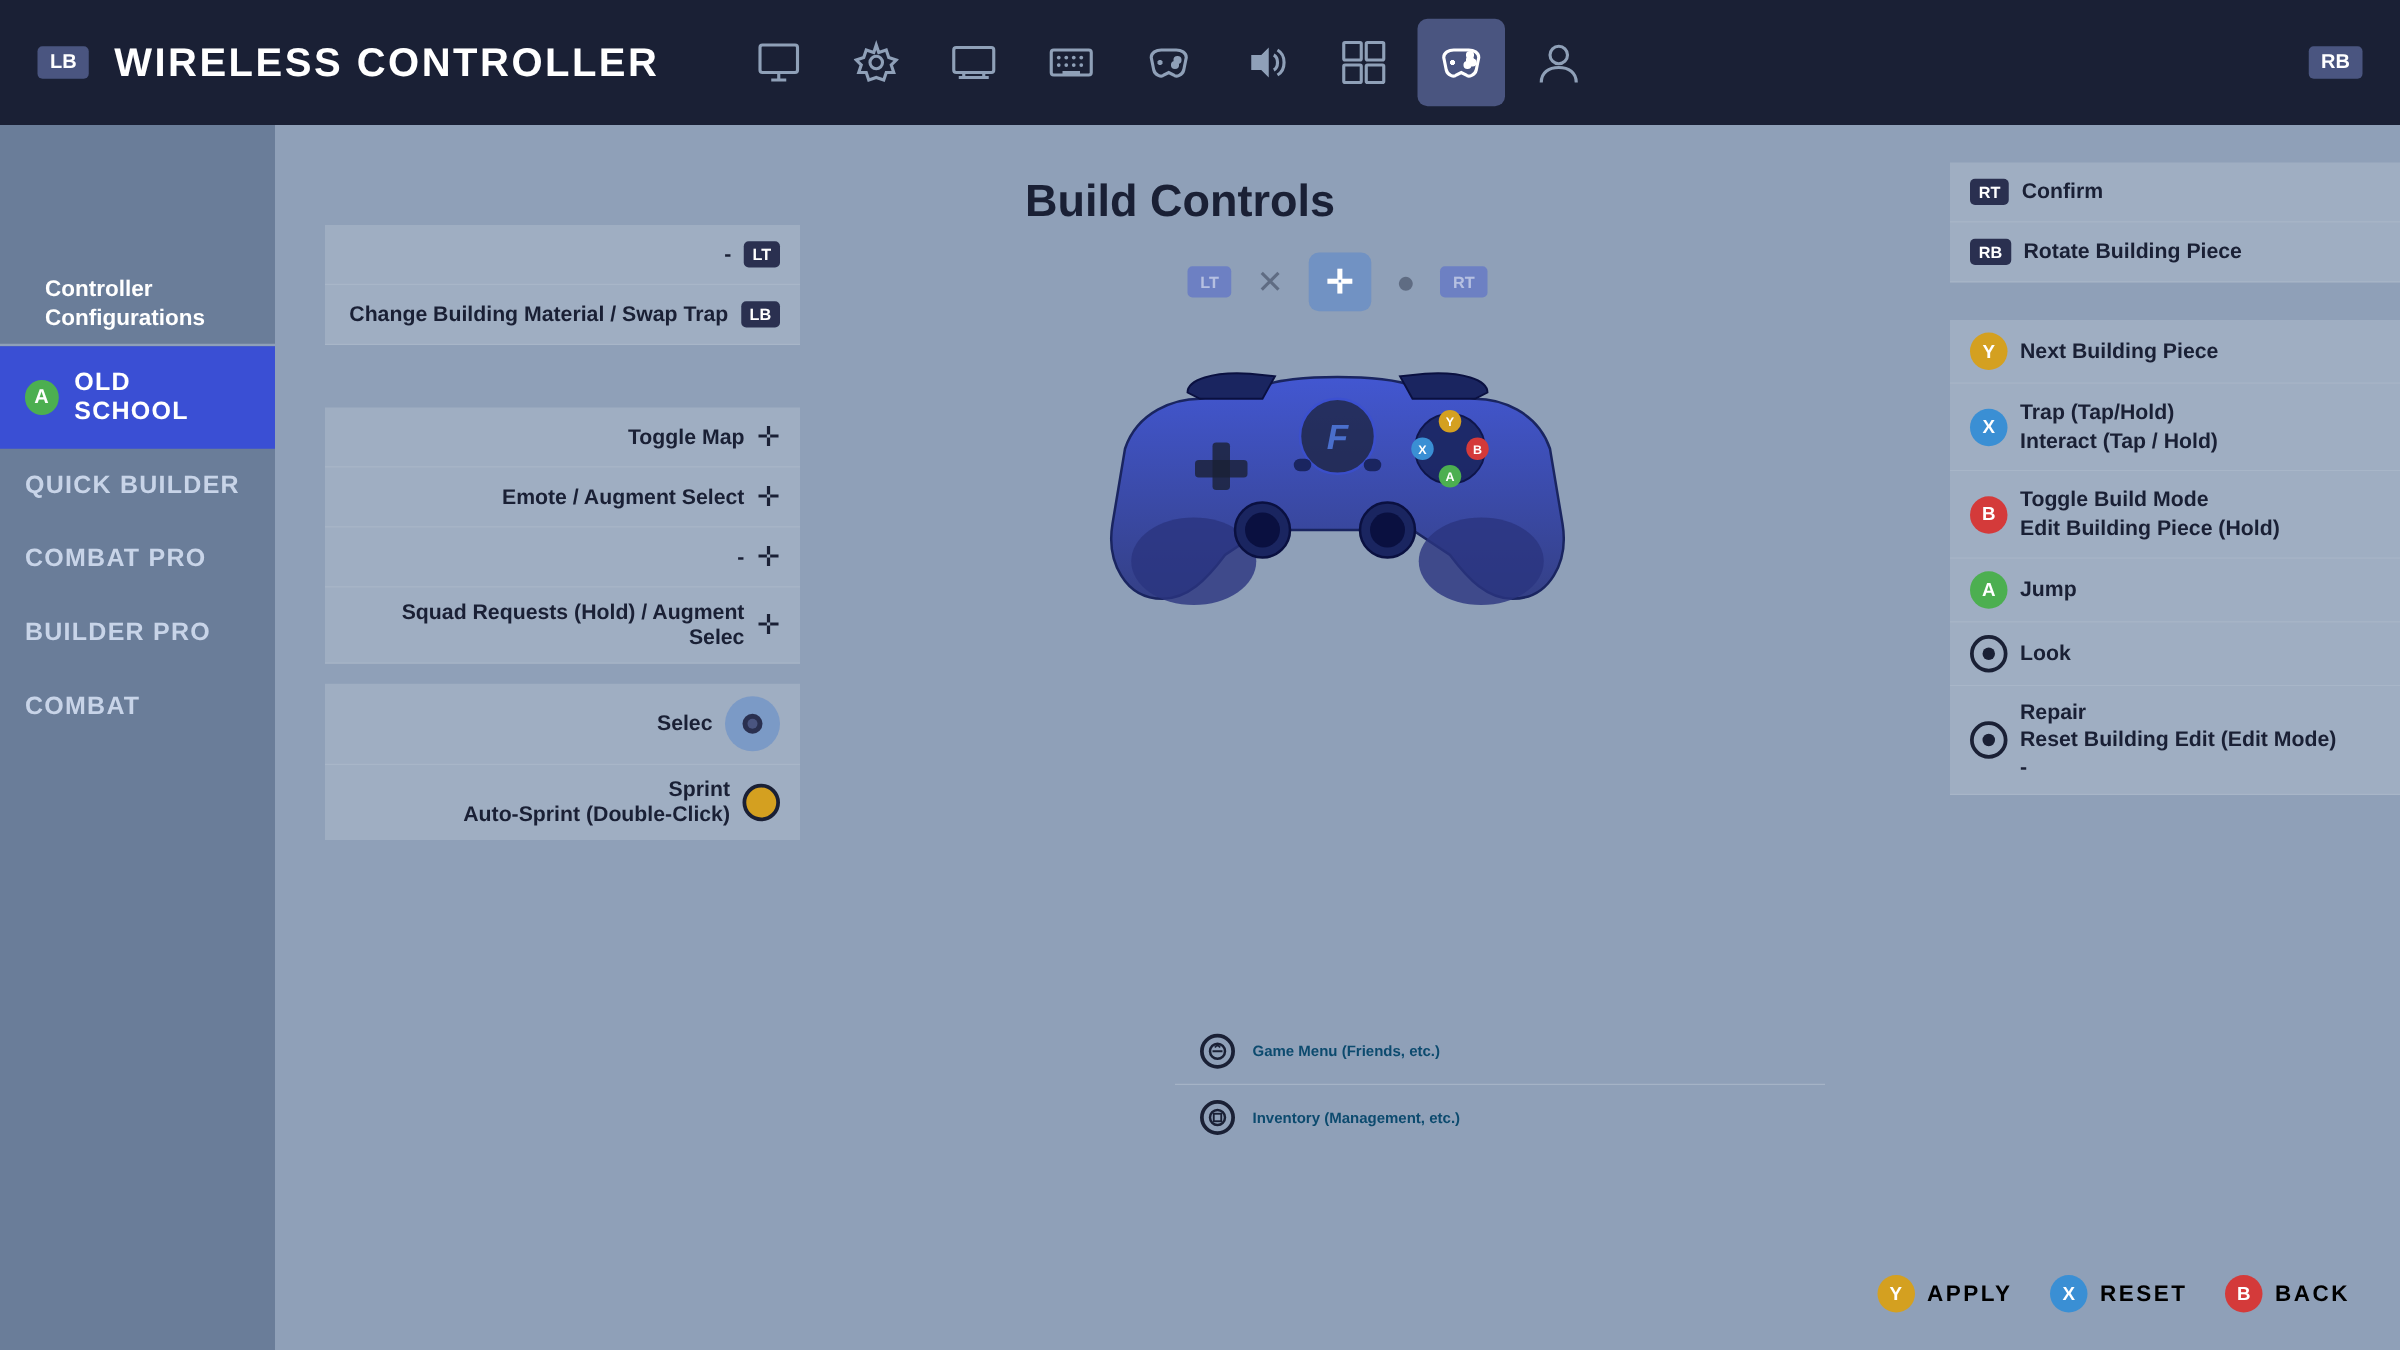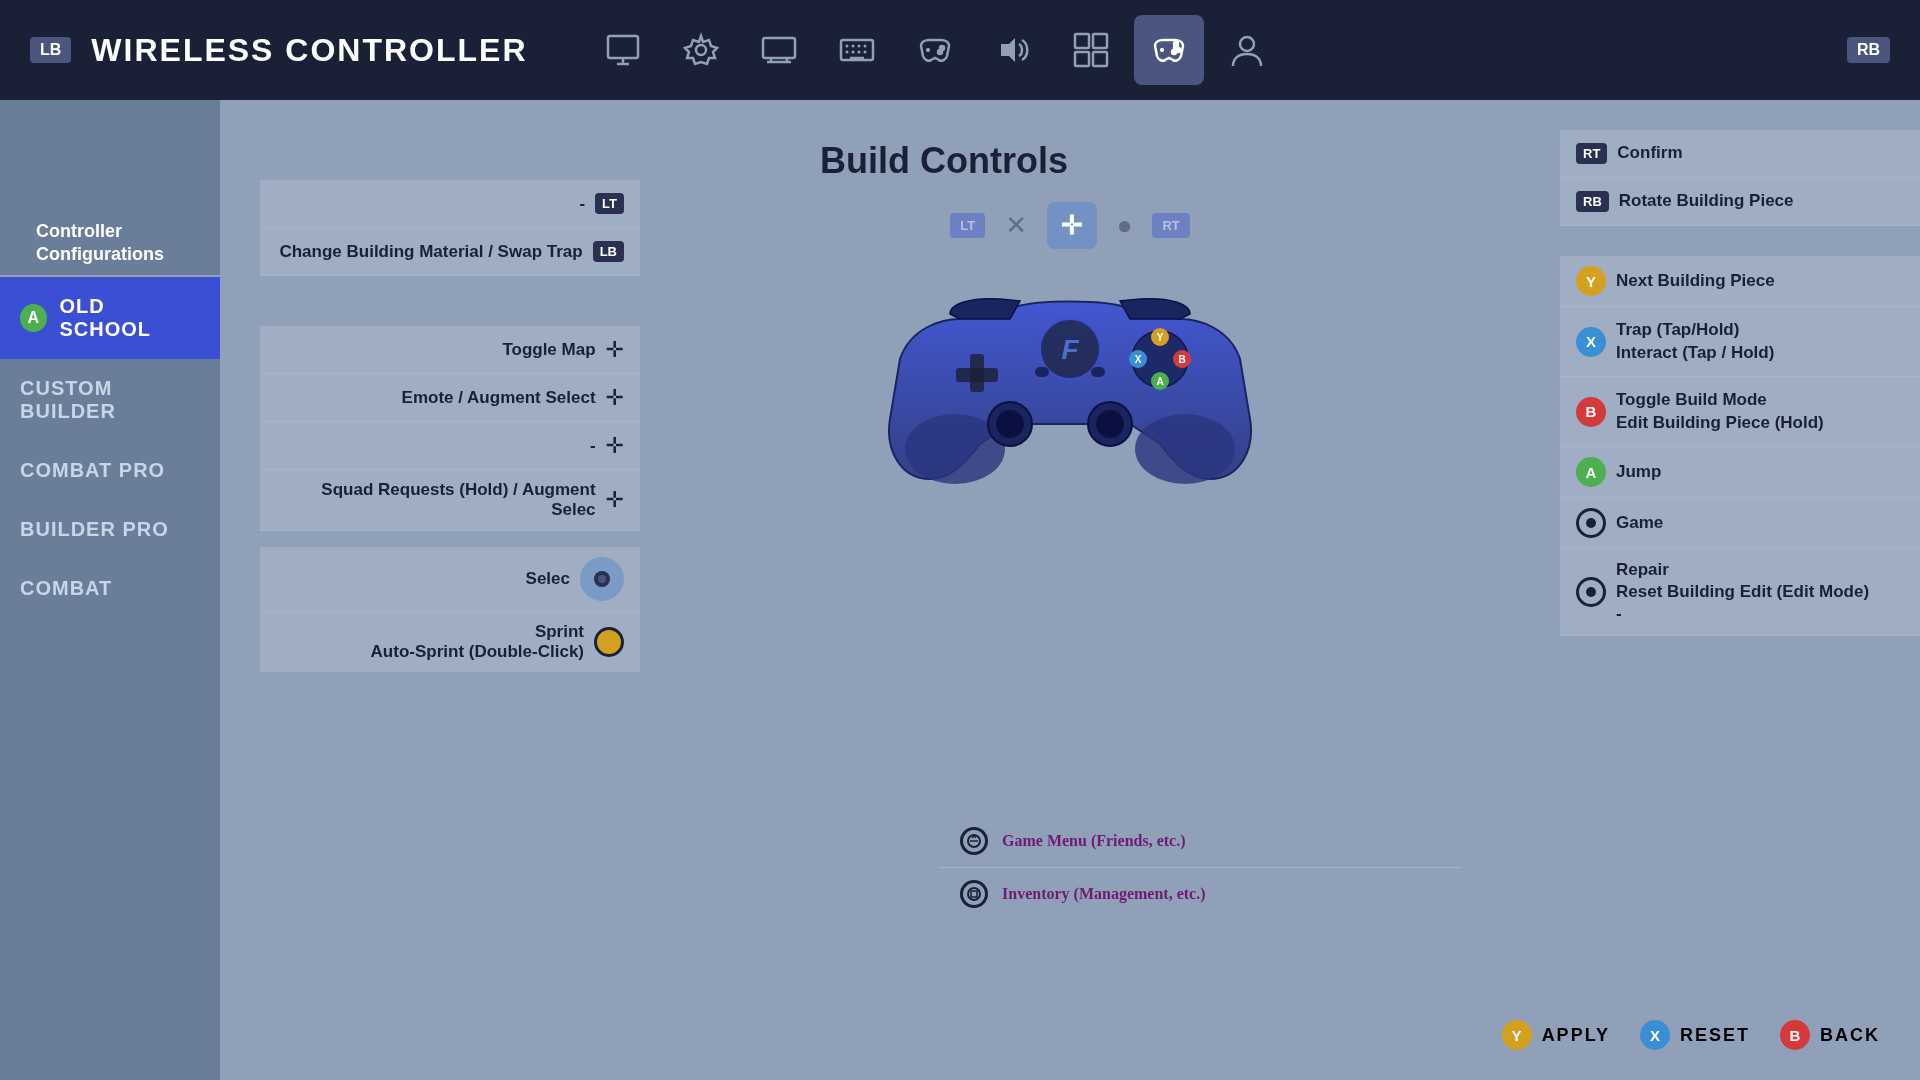--- a/index.html
+++ b/index.html
@@ -206,24 +206,23 @@
       height: 28px;
       border: 3px solid #1a2035;
       border-radius: 50%;
       display: flex;
       align-items: center;
       justify-content: center;
       font-size: 14px;
       flex-shrink: 0;
     }
     .bottom-btn-label {
-      color: #701a75;
-      font-size: 16px;
+      color: #0c4a6e;
+      font-size: 12px;
       font-weight: 600;
-      font-family: Liberation Serif, serif;
     }
 
     
     .right-controls {
       position: absolute;
       right: 0;
       top: 0;
       width: 360px;
       padding-top: 30px;
     }
@@ -425,21 +424,21 @@
 
 <div class="main-content">
 
   <div class="sidebar">
     <div class="sidebar-title">Controller<br>Configurations</div>
     <div class="sidebar-item active">
       <div class="circle-a">A</div>
       <span>OLD SCHOOL</span>
     </div>
     <div class="sidebar-item">
-      <span>CUSTOM BUILDER</span>
+      <span>QUICK BUILDER</span>
     </div>
     <div class="sidebar-item">
       <span>COMBAT PRO</span>
     </div>
     <div class="sidebar-item">
       <span>BUILDER PRO</span>
     </div>
     <div class="sidebar-item">
       <span>COMBAT</span>
     </div>
@@ -618,21 +617,21 @@
         <div class="btn-circle btn-a">A</div>
         <span class="right-control-label">Jump</span>
       </div>
 
       <div class="right-control-row">
         <div class="btn-rs">
           <svg width="18" height="18" viewBox="0 0 18 18">
               <circle cx="9" cy="9" r="5" fill="#1a2035"></circle>
             </svg>
         </div>
-        <span class="right-control-label">Game</span>
+        <span class="right-control-label">Look</span>
       </div>
 
       <div class="right-control-row tall">
         <div class="btn-rs">
           <svg width="18" height="18" viewBox="0 0 18 18">
               <circle cx="9" cy="9" r="5" fill="#1a2035"></circle>
             </svg>
         </div>
         <span class="right-control-label">Repair<br>Reset Building Edit (Edit Mode)<br>-</span>
       </div>

